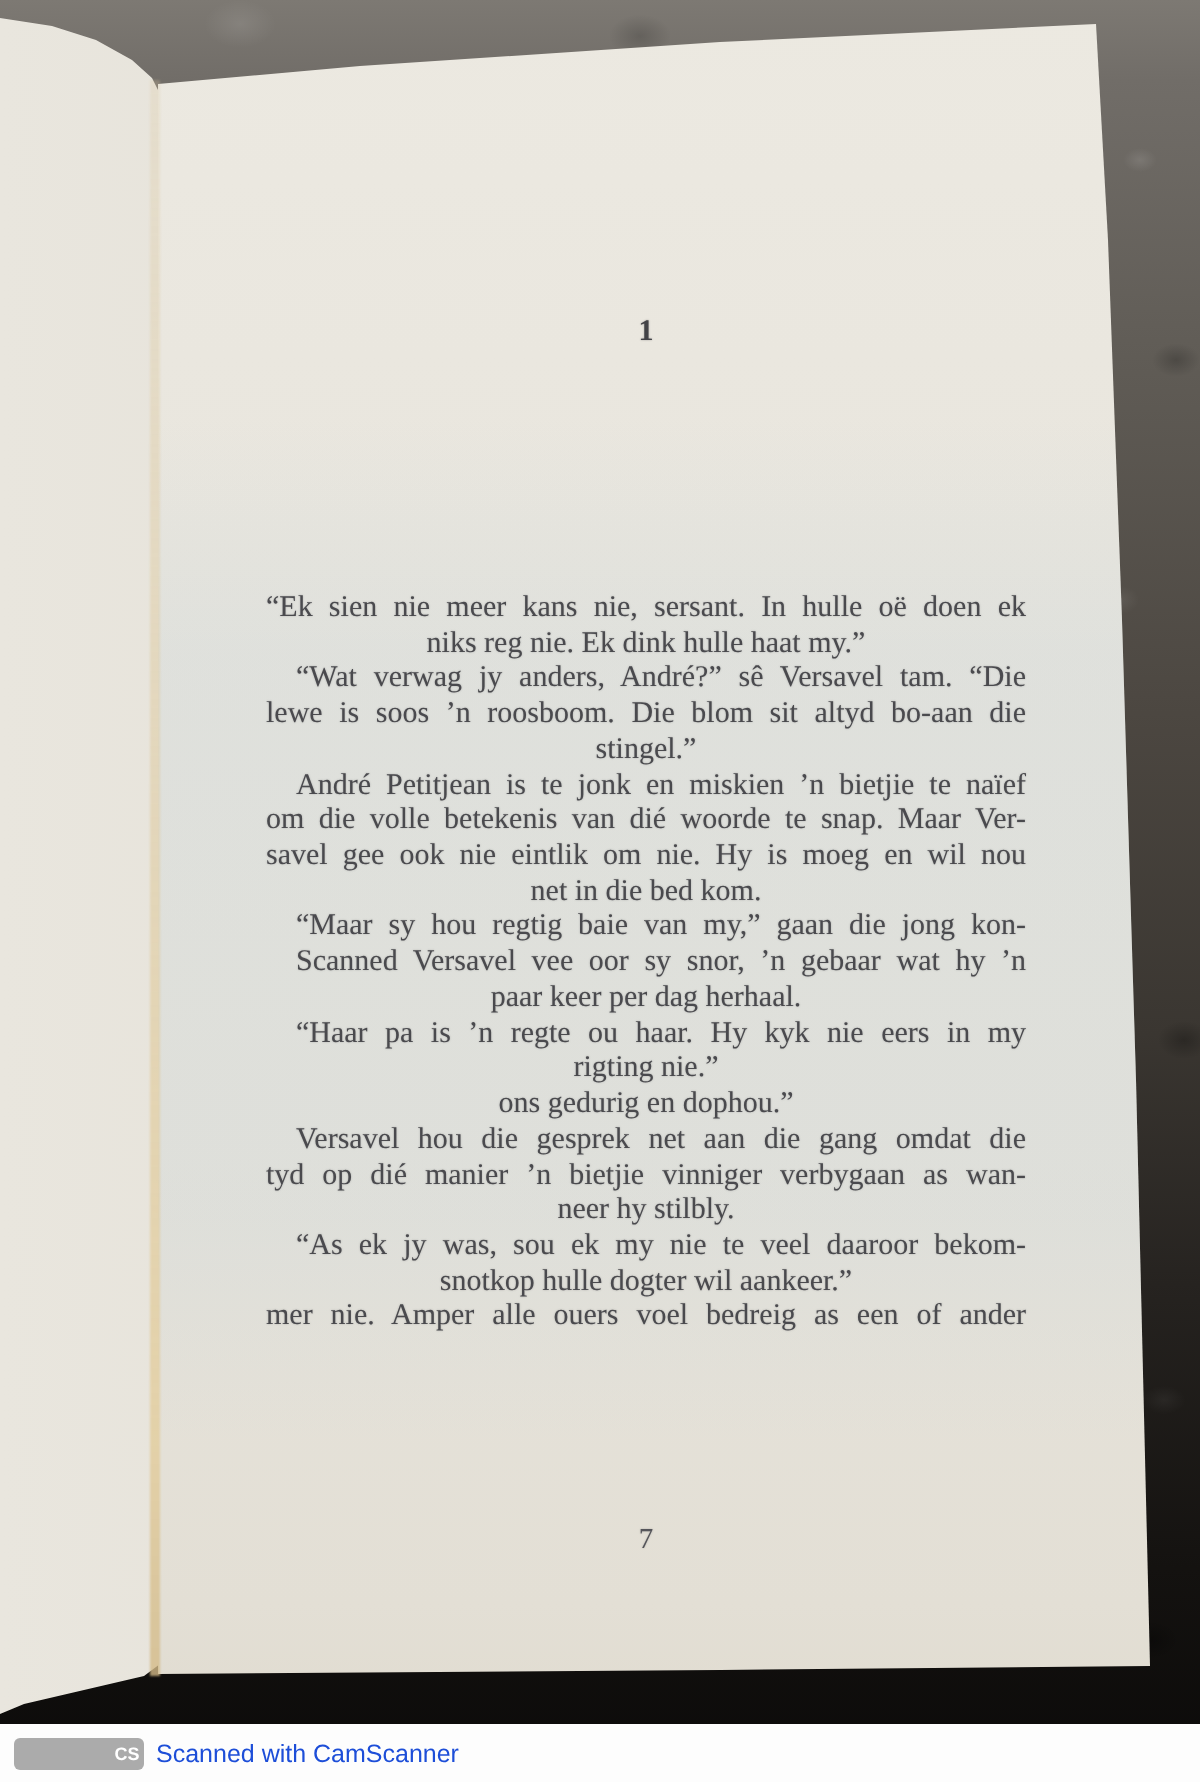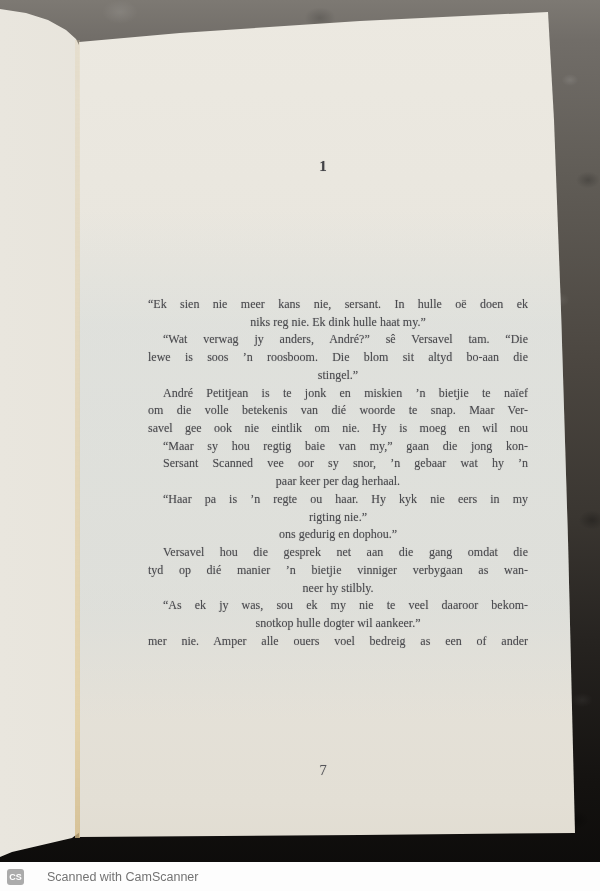--- a/index.html
+++ b/index.html
@@ -56,47 +56,46 @@
     position:absolute;left:133px;top:0;width:380px;height:891px;
     color:#4a4a4e;
   }
   .chapter{
     position:absolute;top:158px;left:0;width:100%;
     text-align:center;font-weight:bold;font-size:15px;color:#434347;
     text-shadow:0 0 1px rgba(67,67,71,0.45);
   }
   .body-text{
     position:absolute;top:296px;left:0;width:100%;
-    font-size:12px;line-height:17.72px;
+    font-size:15px;line-height:17.72px;
     text-shadow:0 0 1px rgba(74,74,78,0.35);
-    margin-left:15px;
   }
   .line{text-align:center;}
   .line.j{text-align:justify;text-align-last:justify;}
   .line.ind{text-indent:15px;}
   .pagenum{
     position:absolute;top:762px;left:0;width:100%;
     text-align:center;font-size:14.5px;color:#55555a;
     text-shadow:0 0 1px rgba(85,85,90,0.35);
   }
   
   .scan-bar{
     position:absolute;left:0;bottom:0;width:600px;height:29px;
     background:#fdfdfd;
     display:flex;align-items:center;
     font-family:"Liberation Sans", sans-serif;
   }
   .cs-badge{
     display:inline-flex;align-items:center;justify-content:center;
     width:17px;height:16px;margin-left:7px;
     background:#ababab;border-radius:3px;
-    color:#ffffff;font-size:9px;font-weight:bold;letter-spacing:0;
+    color:#ffffff;font-size:9px;font-weight:bold;letter-spacing:0;padding-left:48px;
   }
   .scan-text{
-    margin-left:23px;color:#737373;font-size:12.5px;
+    margin-left:6px;color:#1d4ed8;font-size:12.5px;
   }
 </style>
 </head>
 <body>
 
 <div class="scene">
   <div class="surface"></div>
   <div class="left-page"></div>
   <div class="right-page"></div>
   <div class="gutter-line"></div>
@@ -105,22 +104,23 @@
     <div class="chapter">1</div>
     <div class="body-text" id="text-lines">
         <div class="line j">“Ek sien nie meer kans nie, sersant. In hulle oë doen ek</div>
         <div class="line">niks reg nie. Ek dink hulle haat my.”</div>
         <div class="line j ind">“Wat verwag jy anders, André?” sê Versavel tam. “Die</div>
         <div class="line j">lewe is soos ’n roosboom. Die blom sit altyd bo-aan die</div>
         <div class="line">stingel.”</div>
         <div class="line j ind">André Petitjean is te jonk en miskien ’n bietjie te naïef</div>
         <div class="line j">om die volle betekenis van dié woorde te snap. Maar Ver-</div>
         <div class="line j">savel gee ook nie eintlik om nie. Hy is moeg en wil nou</div>
+        <div class="line">net in die bed kom.</div>
         <div class="line j ind">“Maar sy hou regtig baie van my,” gaan die jong kon-</div>
-        <div class="line j ind">Sersant Scanned vee oor sy snor, ’n gebaar wat hy ’n</div>
+        <div class="line j ind">Scanned Versavel vee oor sy snor, ’n gebaar wat hy ’n</div>
         <div class="line">paar keer per dag herhaal.</div>
         <div class="line j ind">“Haar pa is ’n regte ou haar. Hy kyk nie eers in my</div>
         <div class="line">rigting nie.”</div>
         <div class="line">ons gedurig en dophou.”</div>
         <div class="line j ind">Versavel hou die gesprek net aan die gang omdat die</div>
         <div class="line j">tyd op dié manier ’n bietjie vinniger verbygaan as wan-</div>
         <div class="line">neer hy stilbly.</div>
         <div class="line j ind">“As ek jy was, sou ek my nie te veel daaroor bekom-</div>
         <div class="line">snotkop hulle dogter wil aankeer.”</div>
         <div class="line j">mer nie. Amper alle ouers voel bedreig as een of ander</div>

